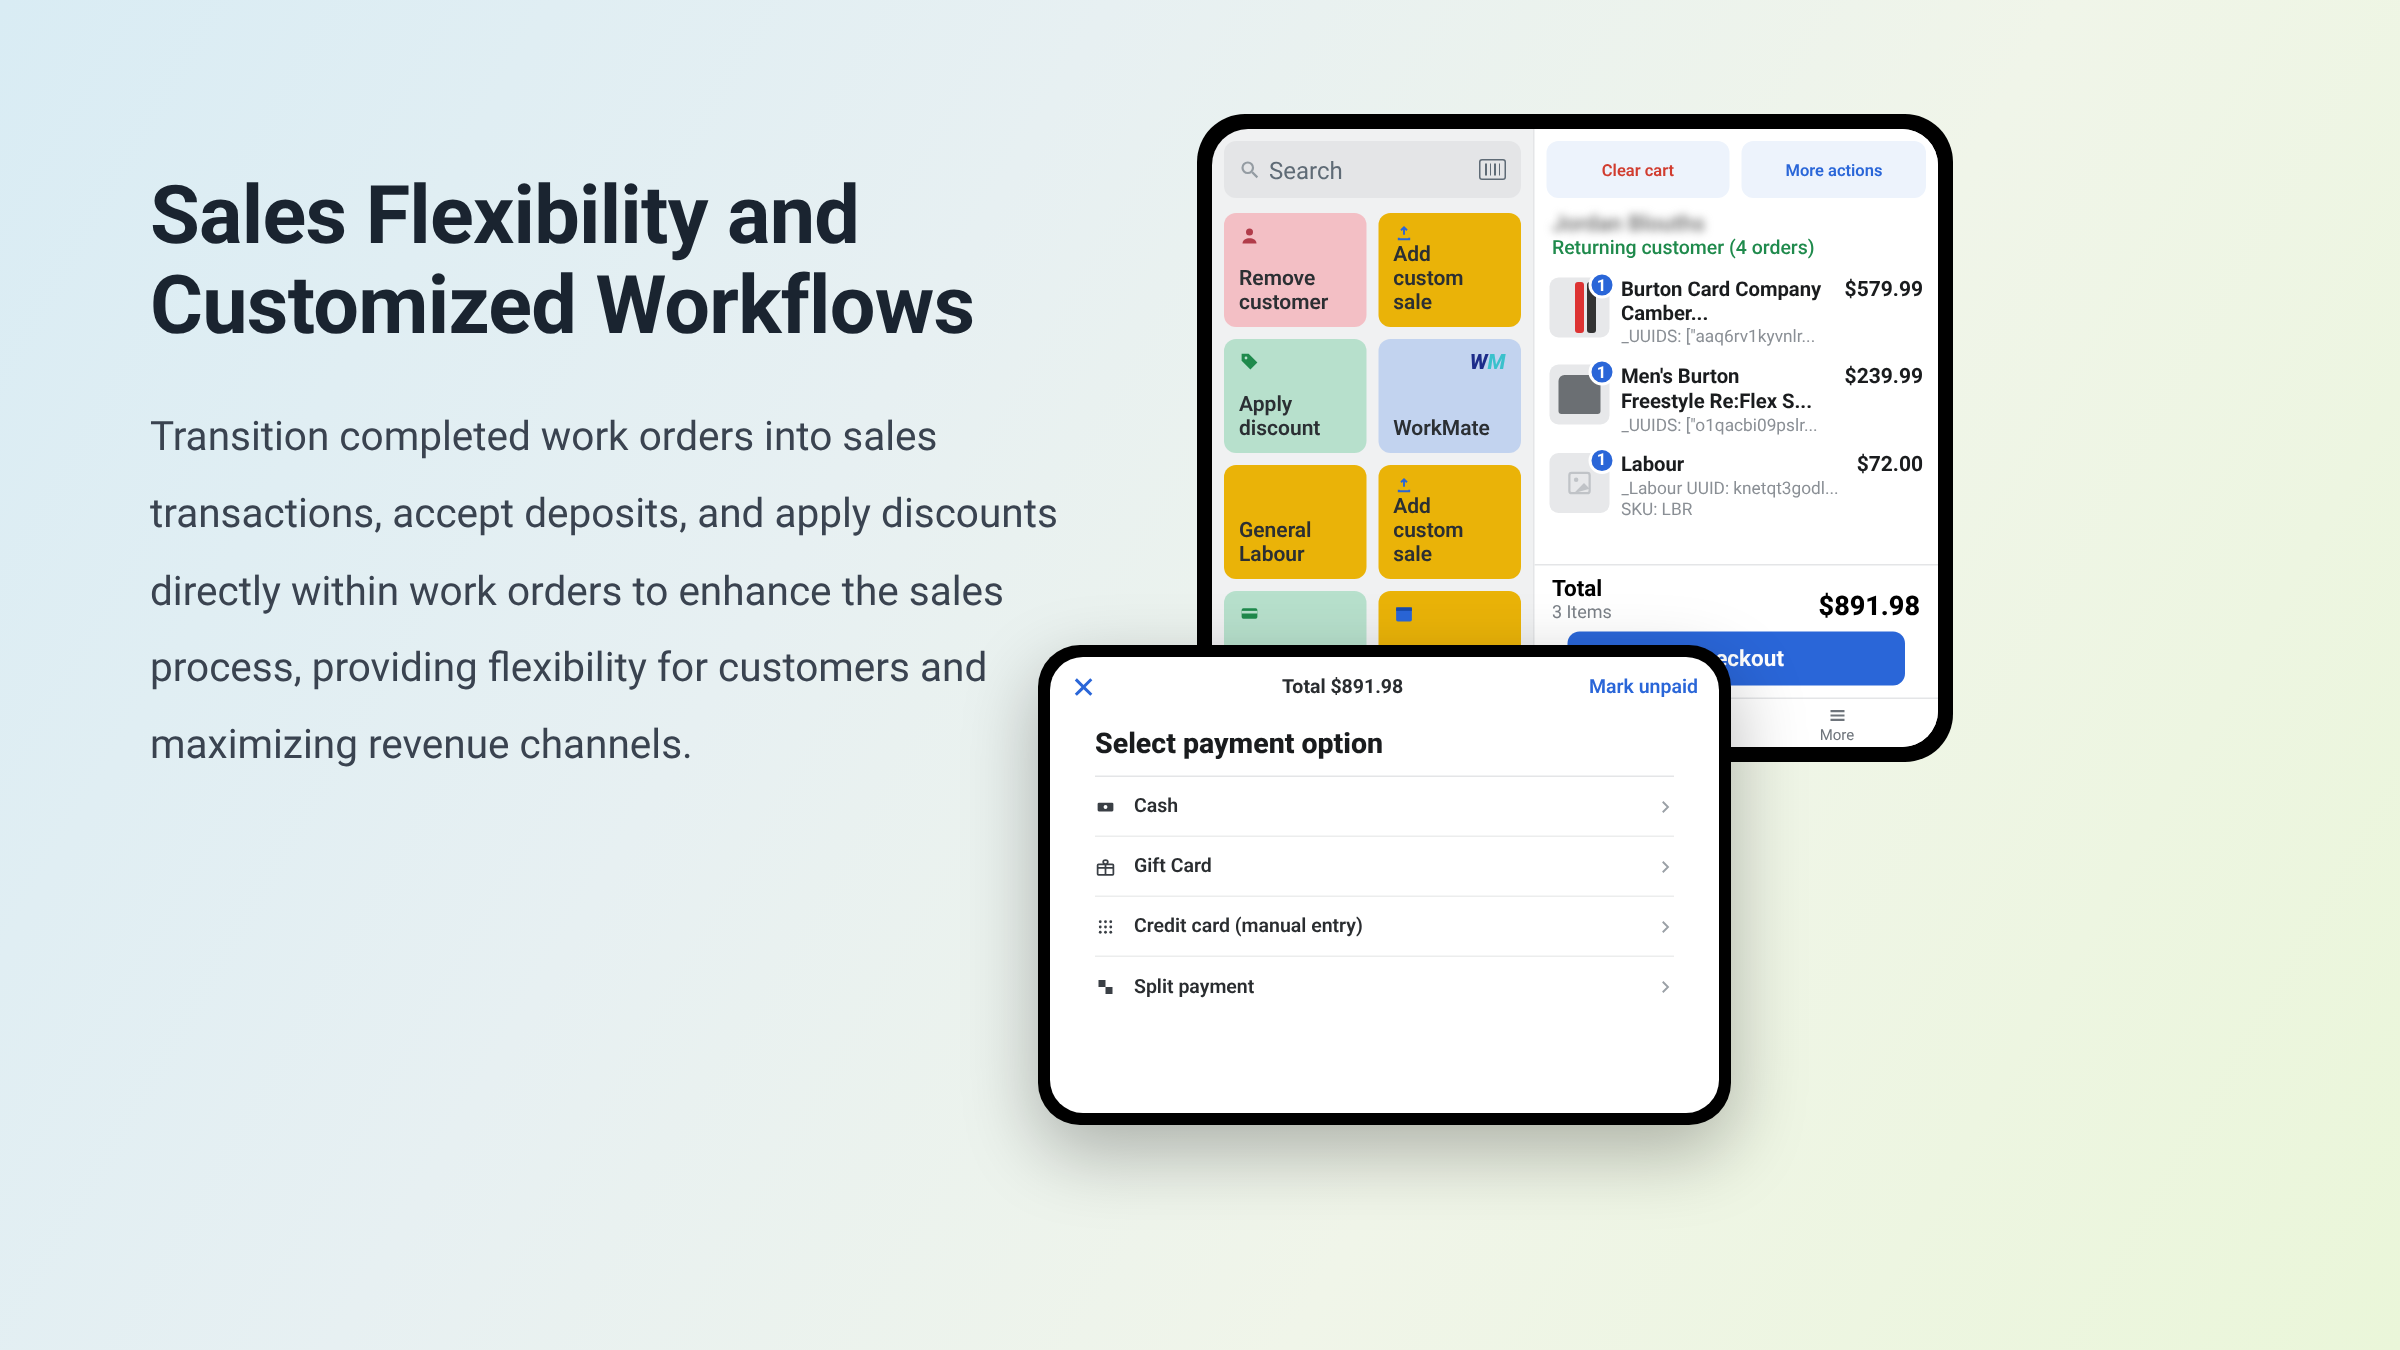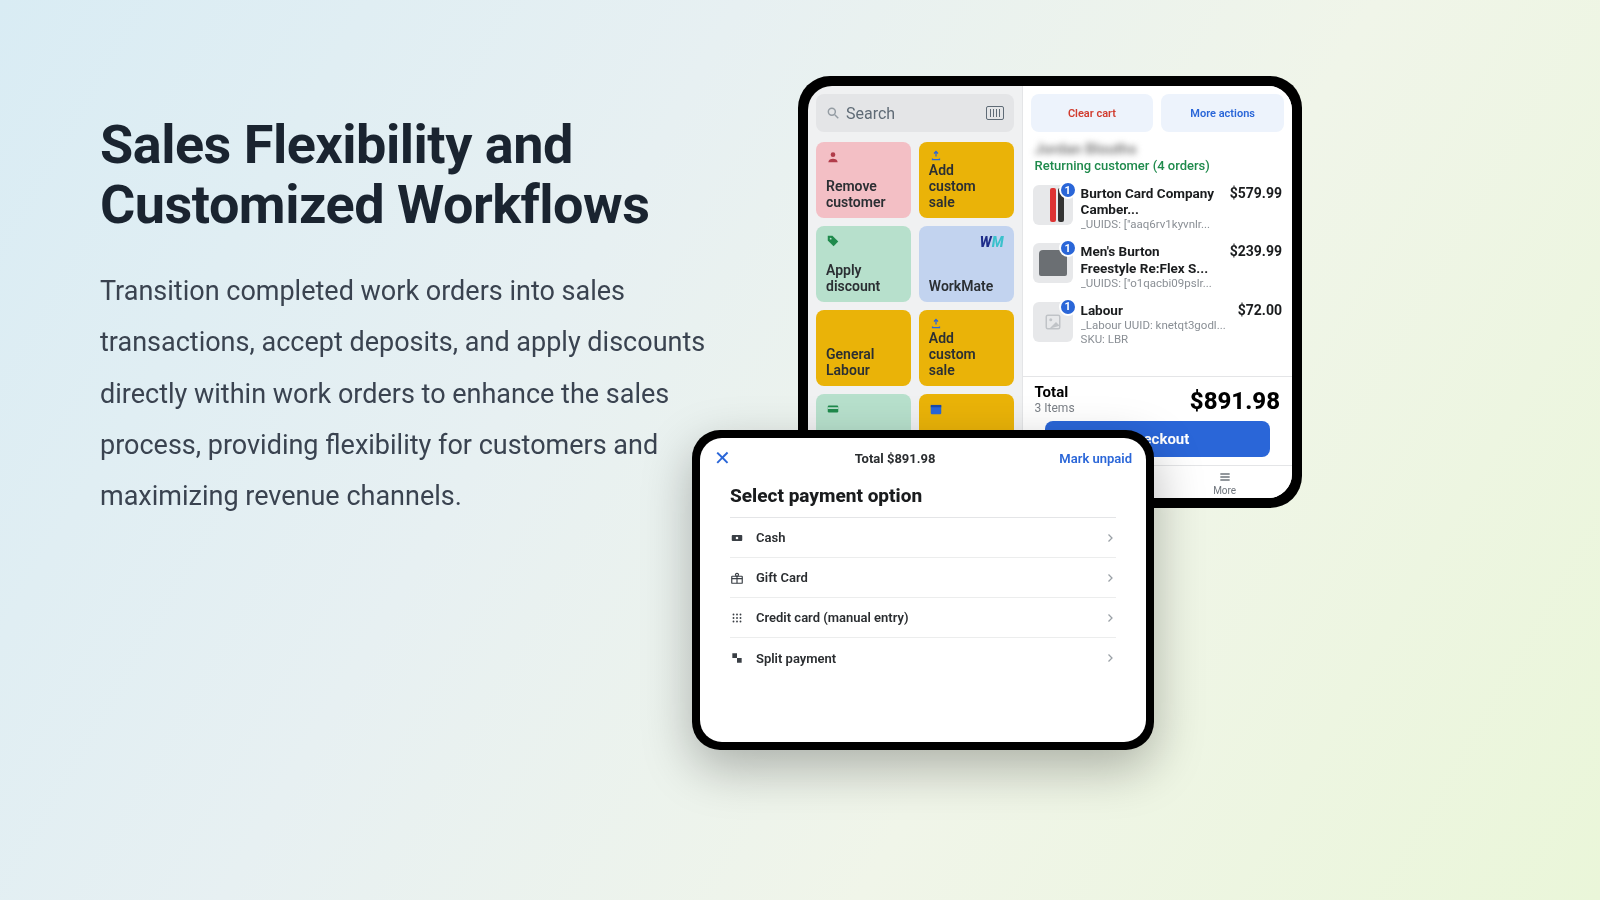--- a/index.html
+++ b/index.html
@@ -145,21 +145,21 @@
   .ci-sub   { font-size:11.5px; color:#8a8f95; white-space:nowrap; overflow:hidden; text-overflow:ellipsis; }
   .ci-price { font-size:14px; font-weight:700; color:#1a1c1e; margin-left:4px; }
 
   .cart-total {
     border-top:1px solid #e4e5e7;
     padding: 6px 12px 8px;
   }
   .ct-row { display:flex; justify-content:space-between; align-items:flex-end; }
   .ct-lab { font-size:15px; font-weight:700; }
   .ct-sub { font-size:12px; color:#7b8087; }
-  .ct-amt { font-size:24px; font-weight:800; }
+  .ct-amt { font-size:18px; font-weight:800; }
   .checkout {
     margin:6px 10px 0; height:36px; background:#2a66d8; color:#fff;
     border-radius:8px; display:flex; align-items:center; justify-content:center;
     font-size:15px; font-weight:700;
   }
 
   .pos-nav {
     border-top:1px solid #e4e5e7;
     display:flex;
   }

